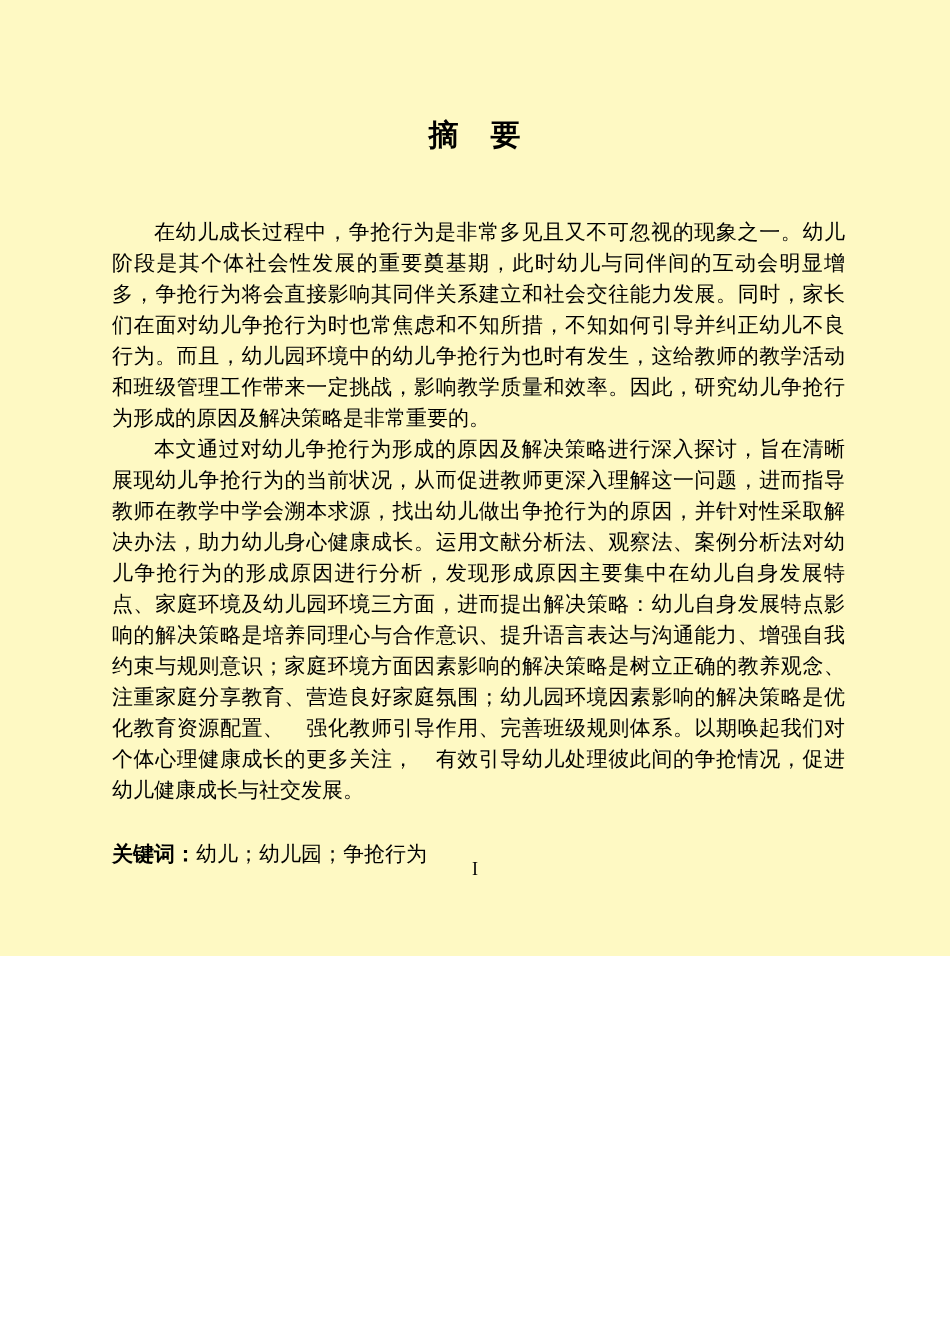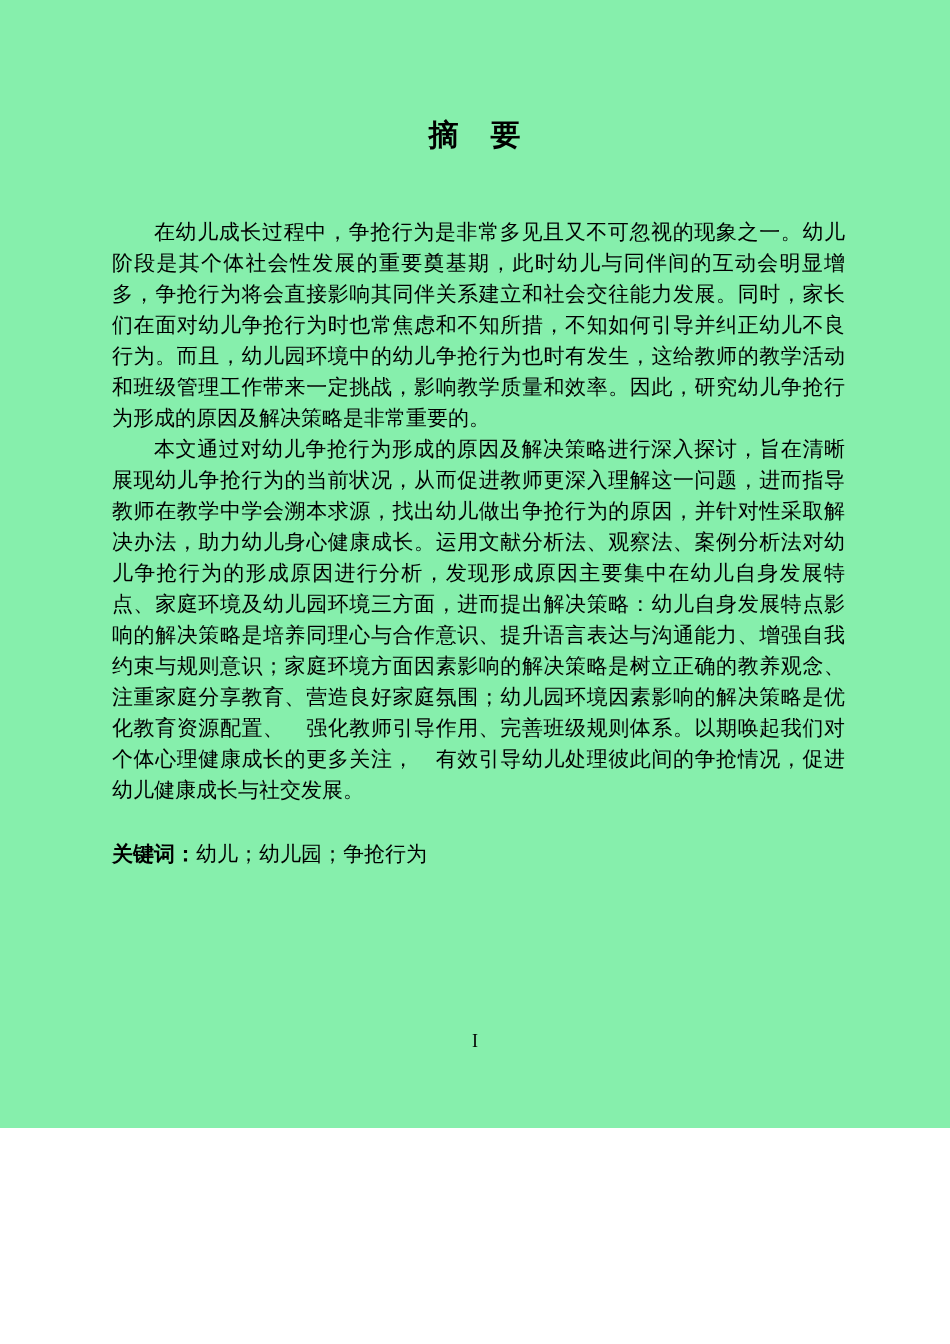--- a/index.html
+++ b/index.html
@@ -3,23 +3,23 @@
 <meta charset="utf-8">
 <style>
   html, body {
     margin: 0;
     padding: 0;
     background: #ffffff;
   }
   .page {
     position: relative;
     width: 950px;
-    height: 1128px;
+    height: 956px;
     margin: 0 auto;
-    background: #86efac;
+    background: #fef9c3;
     color: #000000;
     font-family: "Liberation Serif", "DejaVu Serif", serif;
     overflow: hidden;
   }
   .doc-title {
     margin: 0;
     padding-top: 114px;
     text-align: center;
     font-size: 30px;
     line-height: 42px;

